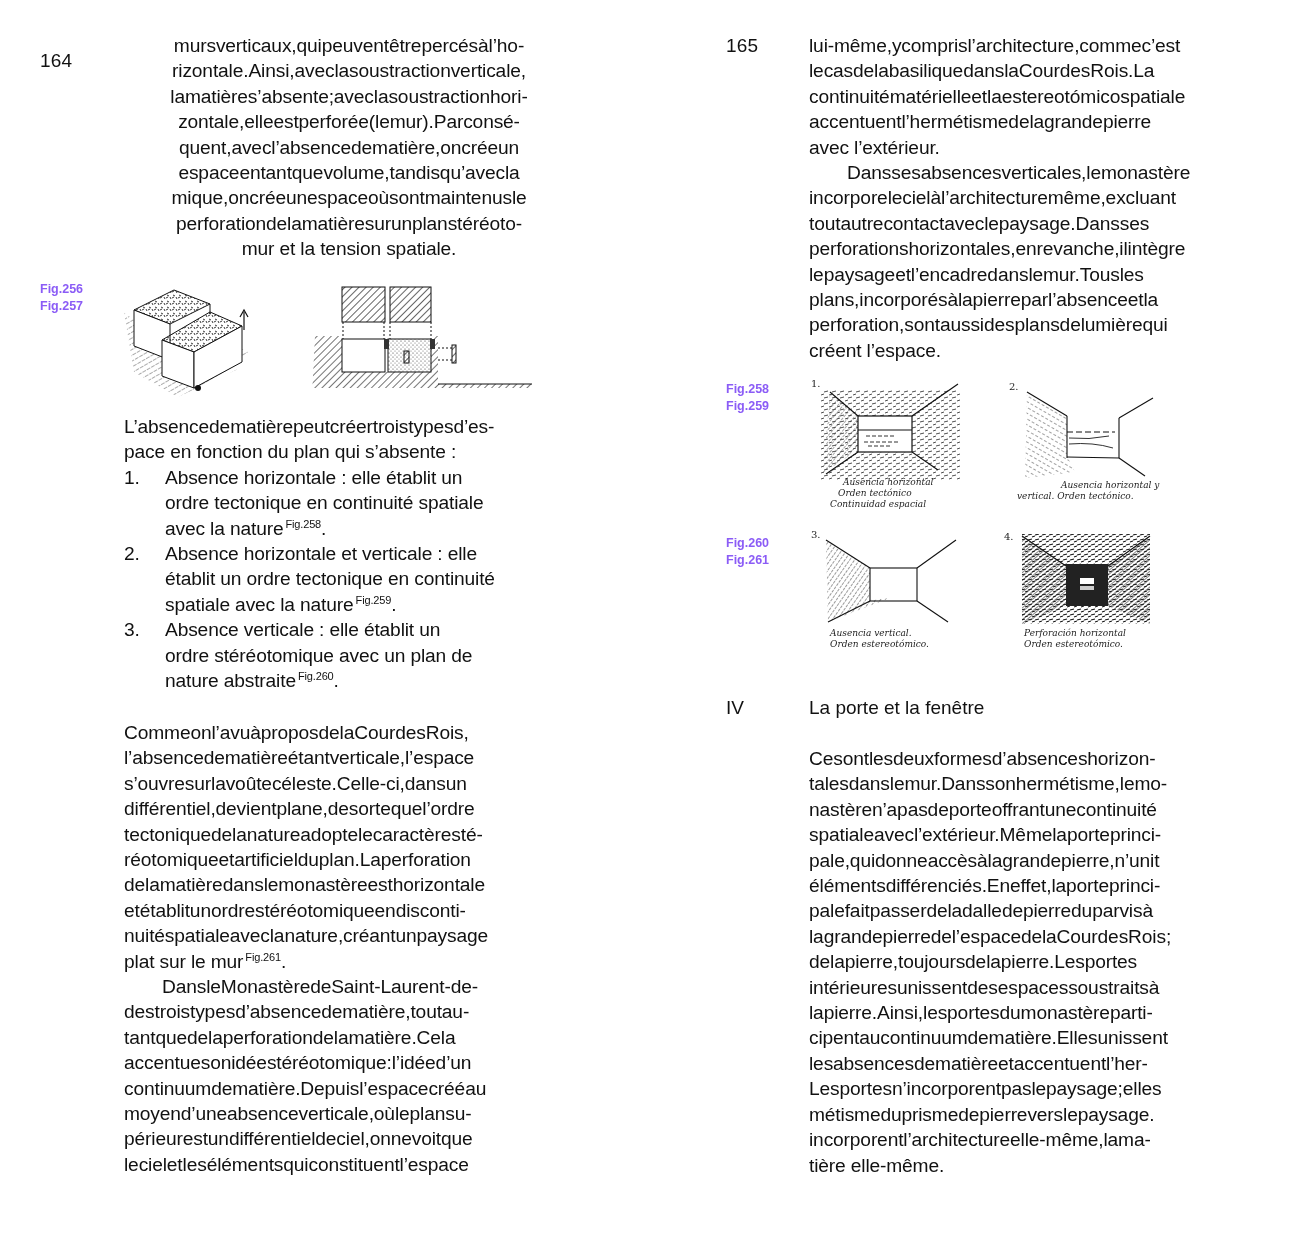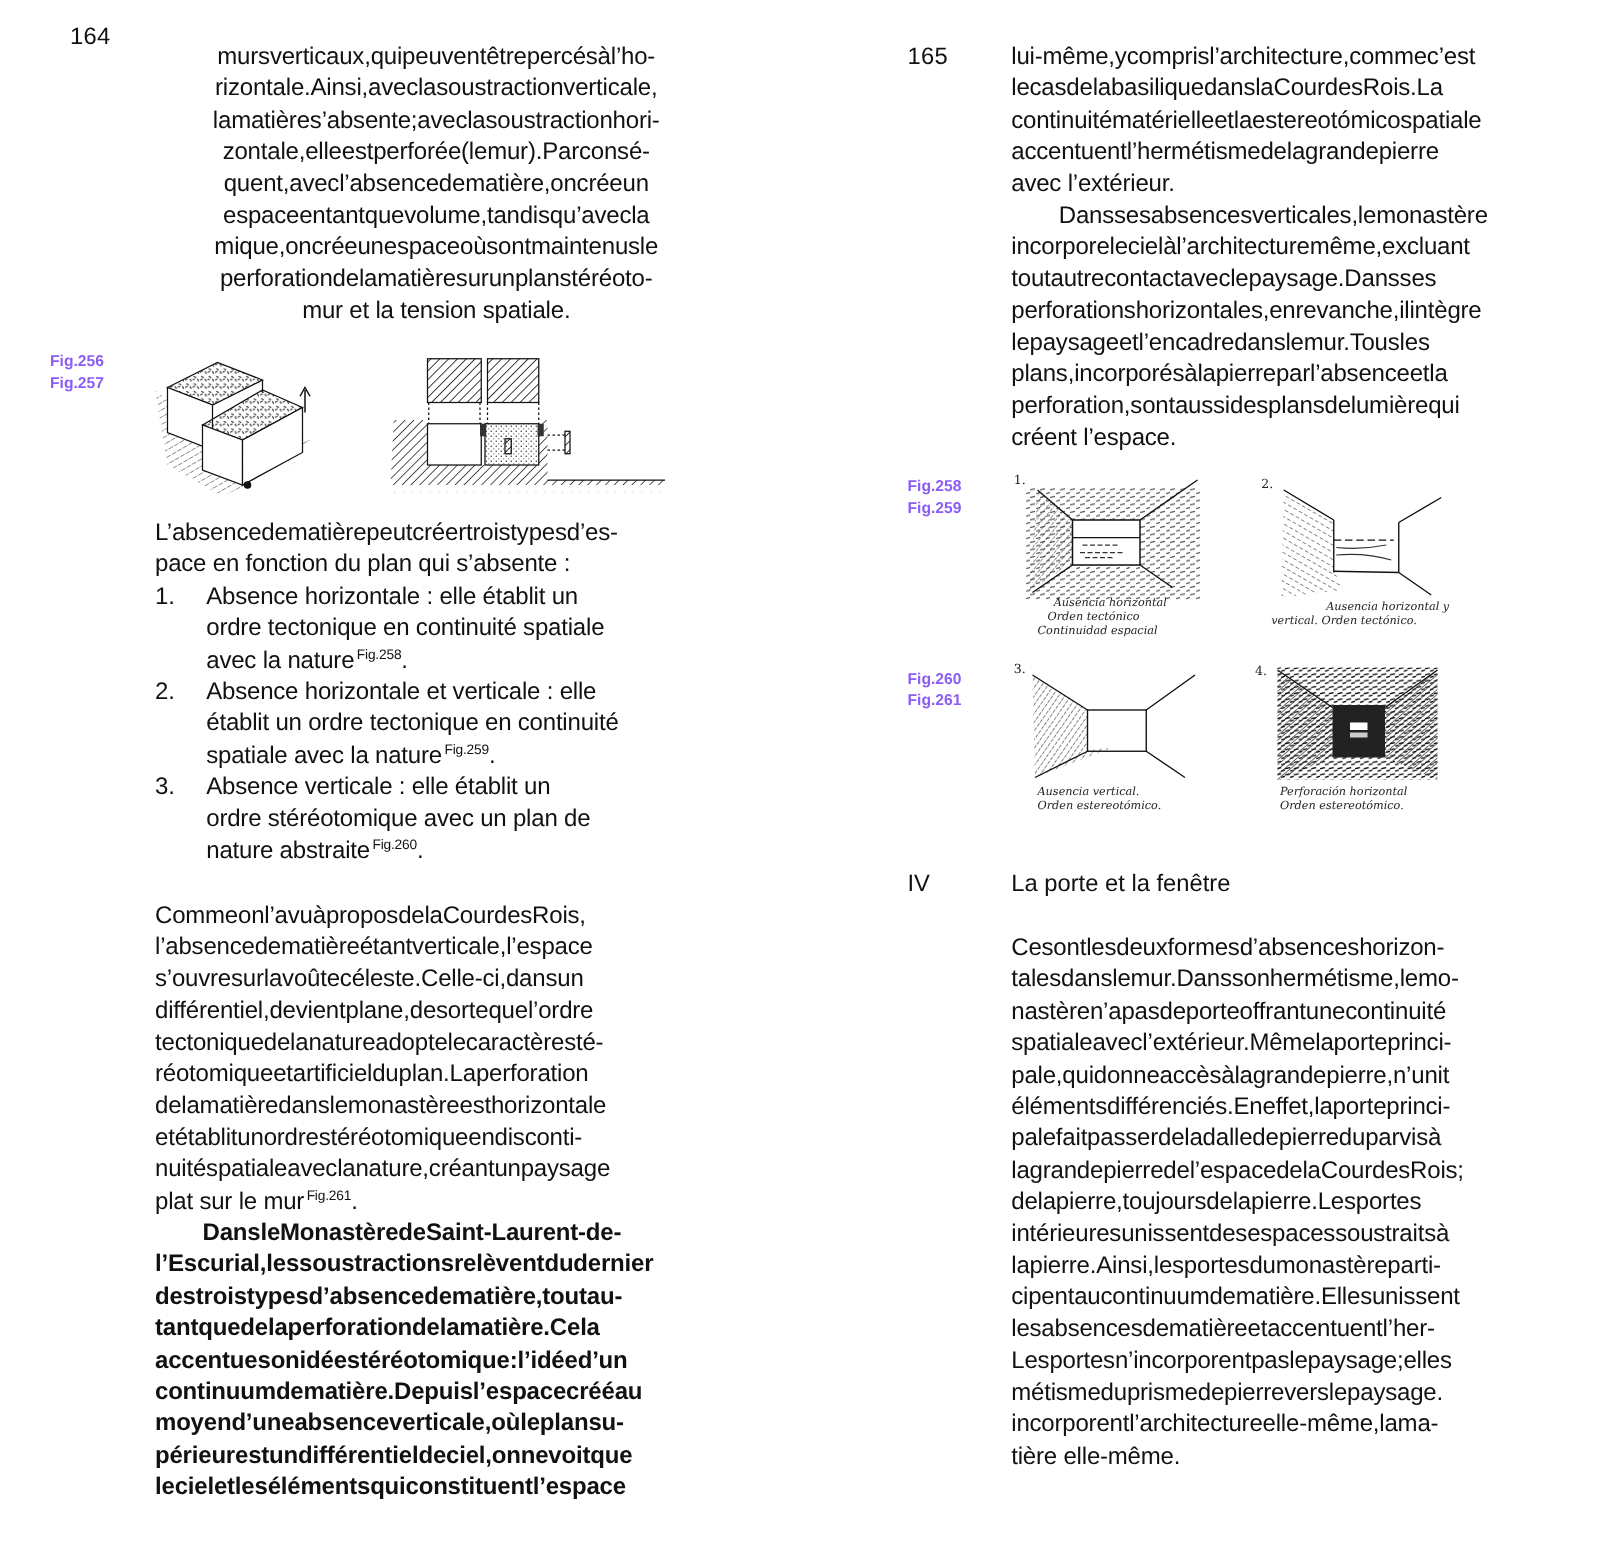--- a/index.html
+++ b/index.html
@@ -31,21 +31,21 @@
   .list .num { position: absolute; left: 0; top: 0; }
   .drawing { position: absolute; }
   .section-num { position: absolute; font-size: 19px; line-height: 25px; }
   .section-title { position: absolute; font-size: 19px; line-height: 25px; }
   .sketch-caption { font-family: "DejaVu Serif", serif; font-style: italic; font-size: 9px; fill: #222; }
 </style>
 </head>
 <body>
 
 <div class="page page-left">
-  <div class="folio" style="left:40px; top:17px;margin-left:16px;">164</div>
+  <div class="folio" style="left:40px; top:48px;">164</div>
 
   <div class="col" style="left:124px; top:33px; width:450px;text-align:center;">
     <span class="line justify-line"><span>murs</span><span>verticaux,</span><span>qui</span><span>peuvent</span><span>être</span><span>percés</span><span>à</span><span>l’ho-</span></span>
     <span class="line justify-line"><span>rizontale.</span><span>Ainsi,</span><span>avec</span><span>la</span><span>soustraction</span><span>verticale,</span></span>
     <span class="line justify-line"><span>la</span><span>matière</span><span>s’absente</span><span>;</span><span>avec</span><span>la</span><span>soustraction</span><span>hori-</span></span>
     <span class="line justify-line"><span>zontale,</span><span>elle</span><span>est</span><span>perforée</span><span>(le</span><span>mur).</span><span>Par</span><span>consé-</span></span>
     <span class="line justify-line"><span>quent,</span><span>avec</span><span>l’absence</span><span>de</span><span>matière,</span><span>on</span><span>crée</span><span>un</span></span>
     <span class="line justify-line"><span>espace</span><span>en</span><span>tant</span><span>que</span><span>volume,</span><span>tandis</span><span>qu’avec</span><span>la</span></span>
     <span class="line justify-line"><span>mique,</span><span>on</span><span>crée</span><span>un</span><span>espace</span><span>où</span><span>sont</span><span>maintenus</span><span>le</span></span>
     <span class="line justify-line"><span>perforation</span><span>de</span><span>la</span><span>matière</span><span>sur</span><span>un</span><span>plan</span><span>stéréoto-</span></span>
@@ -143,23 +143,22 @@
     <span class="line justify-line"><span>s’ouvre</span><span>sur</span><span>la</span><span>voûte</span><span>céleste.</span><span>Celle-ci,</span><span>dans</span><span>un</span></span>
     <span class="line justify-line"><span>différentiel,</span><span>devient</span><span>plane,</span><span>de</span><span>sorte</span><span>que</span><span>l’ordre</span></span>
     <span class="line justify-line"><span>tectonique</span><span>de</span><span>la</span><span>nature</span><span>adopte</span><span>le</span><span>caractère</span><span>sté-</span></span>
     <span class="line justify-line"><span>réotomique</span><span>et</span><span>artificiel</span><span>du</span><span>plan.</span><span>La</span><span>perforation</span></span>
     <span class="line justify-line"><span>de</span><span>la</span><span>matière</span><span>dans</span><span>le</span><span>monastère</span><span>est</span><span>horizontale</span></span>
     <span class="line justify-line"><span>et</span><span>établit</span><span>un</span><span>ordre</span><span>stéréotomique</span><span>en</span><span>disconti-</span></span>
     <span class="line justify-line"><span>nuité</span><span>spatiale</span><span>avec</span><span>la</span><span>nature,</span><span>créant</span><span>un</span><span>paysage</span></span>
     <span class="line"><span>plat sur le mur</span><sup class="figref">Fig.261</sup>.</span>
   </div>
 
-  <div class="col" style="left:124px; top:974px; width:450px;font-weight:bold;">
+  <div class="col" style="left:124px; top:974px; width:450px;">
     <span class="line justify-line indent"><span>Dans</span><span>le</span><span>Monastère</span><span>de</span><span>Saint-Laurent-de-</span></span>
-    <span class="line justify-line"><span>l’Escurial,</span><span>les</span><span>soustractions</span><span>relèvent</span><span>du</span><span>dernier</span></span>
     <span class="line justify-line"><span>des</span><span>trois</span><span>types</span><span>d’absence</span><span>de</span><span>matière,</span><span>tout</span><span>au-</span></span>
     <span class="line justify-line"><span>tant</span><span>que</span><span>de</span><span>la</span><span>perforation</span><span>de</span><span>la</span><span>matière.</span><span>Cela</span></span>
     <span class="line justify-line"><span>accentue</span><span>son</span><span>idée</span><span>stéréotomique</span><span>:</span><span>l’idée</span><span>d’un</span></span>
     <span class="line justify-line"><span>continuum</span><span>de</span><span>matière.</span><span>Depuis</span><span>l’espace</span><span>créé</span><span>au</span></span>
     <span class="line justify-line"><span>moyen</span><span>d’une</span><span>absence</span><span>verticale,</span><span>où</span><span>le</span><span>plan</span><span>su-</span></span>
     <span class="line justify-line"><span>périeur</span><span>est</span><span>un</span><span>différentiel</span><span>de</span><span>ciel,</span><span>on</span><span>ne</span><span>voit</span><span>que</span></span>
     <span class="line justify-line"><span>le</span><span>ciel</span><span>et</span><span>les</span><span>éléments</span><span>qui</span><span>constituent</span><span>l’espace</span></span>
   </div>
 </div>
 

